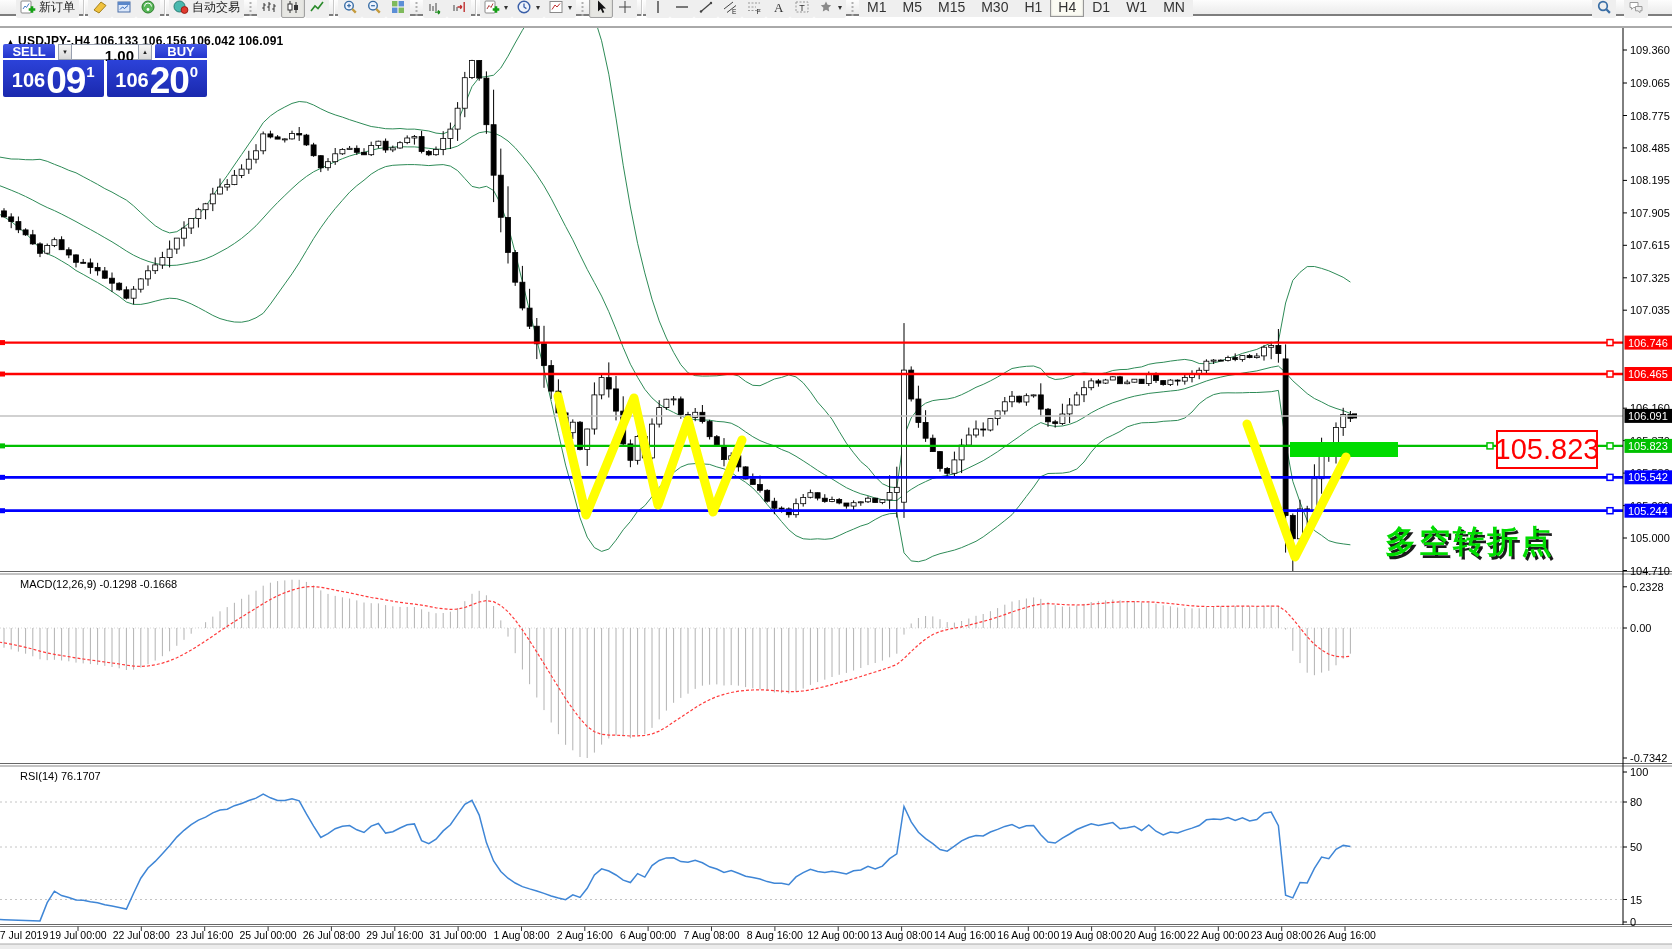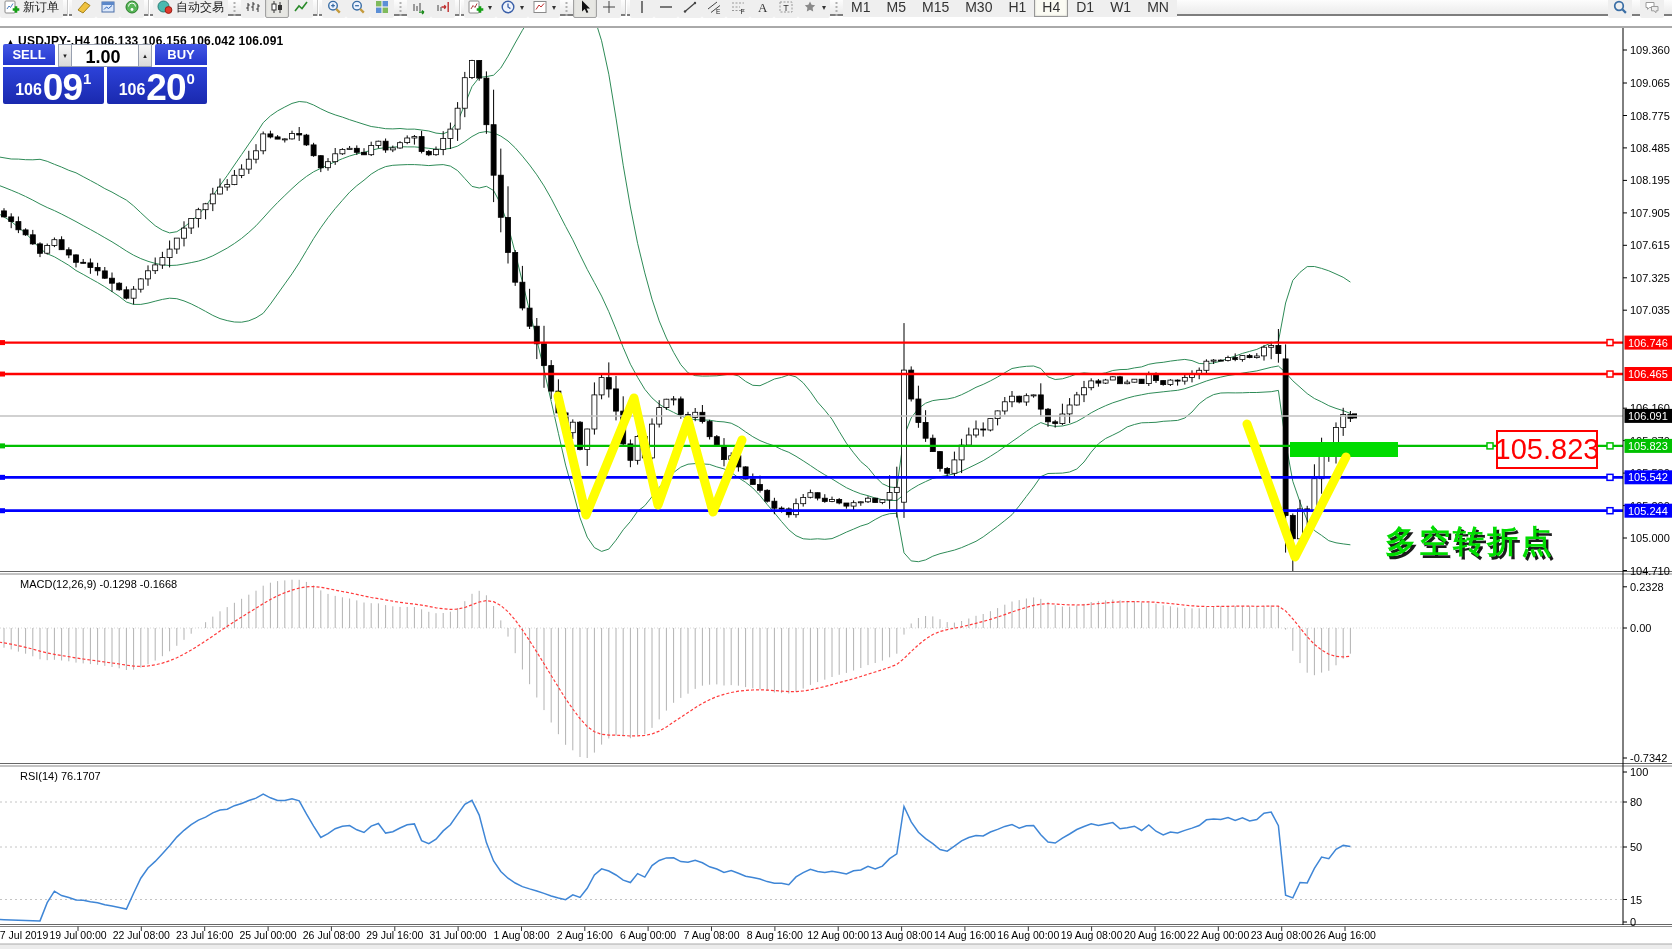--- a/index.html
+++ b/index.html
@@ -1,47 +1,47 @@
 <!DOCTYPE html>
 <html><head>
 <meta charset="utf-8">
 <style>
   html,body{margin:0;padding:0}
   body{width:1672px;height:949px;overflow:hidden;background:#fff;font-family:"Liberation Sans",sans-serif}
   #app{position:relative;width:1672px;height:949px;background:#fff}
   
   #toolbar{position:absolute;top:0;left:0;width:1672px;height:16px;box-sizing:border-box;
     background:linear-gradient(#fdfdfd,#ebebeb);border-bottom:2px solid #7d7d7d;
-    display:flex;align-items:center;padding:0 0;z-index:10;white-space:nowrap}
+    display:flex;align-items:center;padding:0 16px;z-index:10;white-space:nowrap}
   .tb-btn{height:22px;min-width:24px;display:inline-flex;align-items:center;justify-content:center;gap:3px;
     padding:0 3px;border:1px solid transparent;border-radius:2px;font-size:12px;color:#1a1a1a;cursor:default}
   .tb-btn.pressed{background:#e7e7e3;border-color:#a2a2a2;box-shadow:inset 0 1px 2px rgba(0,0,0,.18)}
   .tb-sep{width:1px;height:18px;background:#c9c9c9;box-shadow:1px 0 0 #fff;margin:0 4px;flex:none}
   .tb-grip{width:5px;height:18px;margin:0 4px;flex:none;
     background-image:radial-gradient(circle,#b0b0b0 36%,transparent 40%);background-size:4px 4px;background-position:center}
   .tb-caret{font-size:8px;color:#333;margin-left:1px}
   .tf-btn{height:20px;padding:0 7px;font-size:14px;color:#333;border:1px solid transparent;display:inline-flex;align-items:center}
   .tf-btn.active{background:#fbfbf3;border-color:#979797;box-shadow:inset 0 0 2px rgba(0,0,0,.25)}
   #tb-right{margin-left:auto;display:flex;gap:8px;padding-right:8px}
   
   #symbol-line{position:absolute;left:6px;top:34px;z-index:6;font-size:12px;font-weight:700;color:#000000;letter-spacing:.2px}
   #symbol-line .tri{font-size:9px;margin-right:3px}
   
   #trade-panel{position:absolute;left:3px;top:44px;width:204px;z-index:7}
-  .tp-row1{display:flex;gap:3px;height:23px}
+  .tp-row1{display:flex;gap:3px;height:16px}
   .tp-sell,.tp-buy{flex:0 0 52px;background:linear-gradient(#4458e6,#2336cd);color:#fff;font-size:13px;font-weight:700;
     border:none;border-bottom:2px solid #fff;border-radius:2px 2px 0 0;padding:0}
   .tp-vol{flex:1;display:flex}
   .tp-dn,.tp-up{width:14px;background:linear-gradient(#f6f6f6,#d9d9d9);border:1px solid #98a0b0;font-size:7px;padding:0;color:#222}
   .tp-volval{flex:1;background:#fff;border-top:1px solid #98a0b0;border-bottom:1px solid #98a0b0;
-    font-size:18px;font-weight:700;text-align:center;padding:2px 4px 0 0;color:#000}
+    font-size:15px;font-weight:700;text-align:right;padding:2px 4px 0 0;color:#000}
   .tp-row2{display:flex;gap:3px;height:37px}
   .tp-price{flex:1;background:linear-gradient(#2c42d9,#1a29ae);color:#fff;display:flex;align-items:flex-end;justify-content:center;
     padding-bottom:1px;border-radius:0 0 2px 2px}
-  .tp-pre{font-size:16px;font-weight:700;margin:0 1px 4px 0}
+  .tp-pre{font-size:20px;font-weight:700;margin:0 1px 4px 0}
   .tp-big{font-size:37px;font-weight:700;line-height:.82;letter-spacing:-1px}
   .tp-sup{font-size:15px;font-weight:700;margin:0 0 16px 1px}
   
   .ind-label{position:absolute;left:20px;z-index:6;font-size:11px;color:#000}
   #macd-label{top:578px}
   #rsi-label{top:770px}
   #chart-svg{position:absolute;top:0;left:0;z-index:1}
   #chart-svg text{font-family:"Liberation Sans",sans-serif}
 </style>
 </head>

